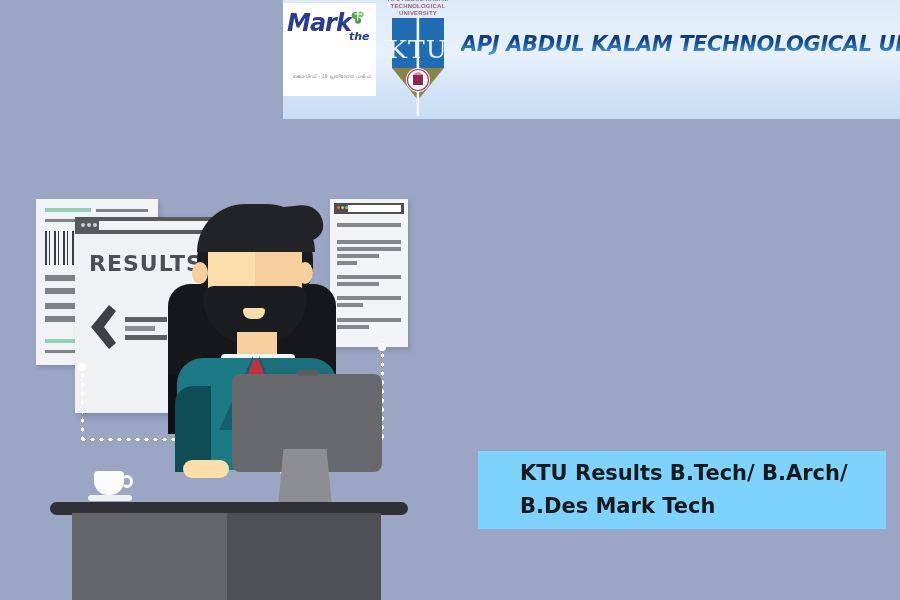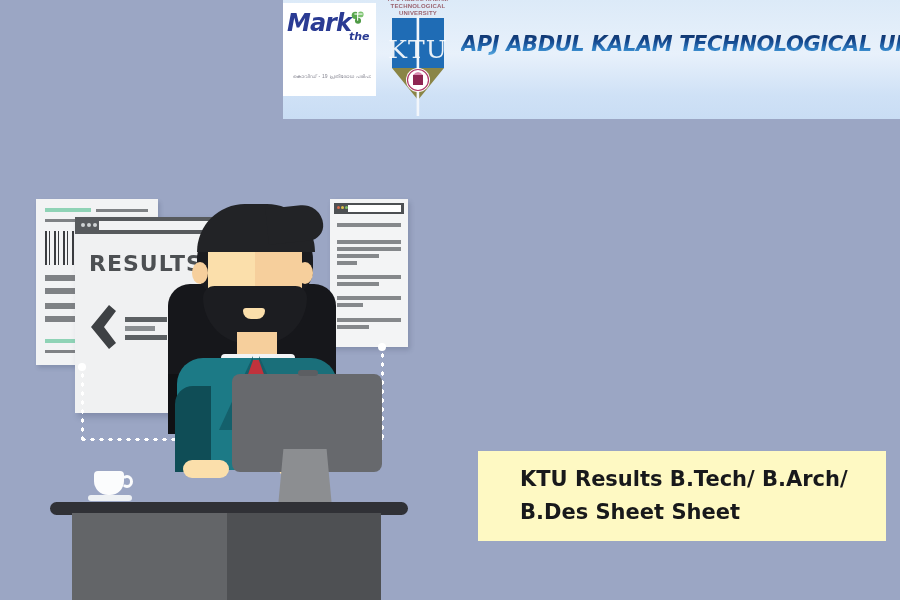--- a/index.html
+++ b/index.html
@@ -157,22 +157,22 @@
   #desk-body-r { position:absolute; left:227px; top:394px; width:154px; height:87px; background:#4e5053; }
 
   
   #cup { position:absolute; left:92px; top:350px; width:40px; height:36px; }
   #cup .body { position:absolute; left:2px; top:2px; width:30px; height:24px; background:#fbfcfd; border-radius:4px 4px 14px 14px; }
   #cup .handle { position:absolute; left:29px; top:6px; width:12px; height:13px; border:3px solid #fbfcfd; border-radius:50%; border-left-color:transparent; }
   #cup .saucer { position:absolute; left:-4px; top:26px; width:44px; height:6px; background:#eef1f4; border-radius:3px; }
 
   
   #caption-box {
-    position:absolute; left:478px; top:451px; width:408px; height:90px;
-    background:#fef9c3;
+    position:absolute; left:478px; top:451px; width:408px; height:78px;
+    background:#7dd3fc;
     display:flex; align-items:center;
   }
   #caption-text {
     font-family:"DejaVu Sans", sans-serif;
     font-size:21px; font-weight:bold; color:#18191b;
     line-height:33px; padding-left:42px; padding-right:14px;
   }
 </style>
 </head>
 <body>
@@ -306,17 +306,17 @@
     </div>
 
     <div id="desk-top"></div>
     <div id="desk-body-l"></div>
     <div id="desk-body-r"></div>
   </div>
 
   <div id="caption-box">
     <div id="caption-text">
       <span>KTU Results B.Tech/ B.Arch/</span><br>
-      <span>B.Des Sheet Sheet</span>
+      <span>B.Des Mark Tech</span>
     </div>
   </div>
 
 </div>
 
 </body></html>

